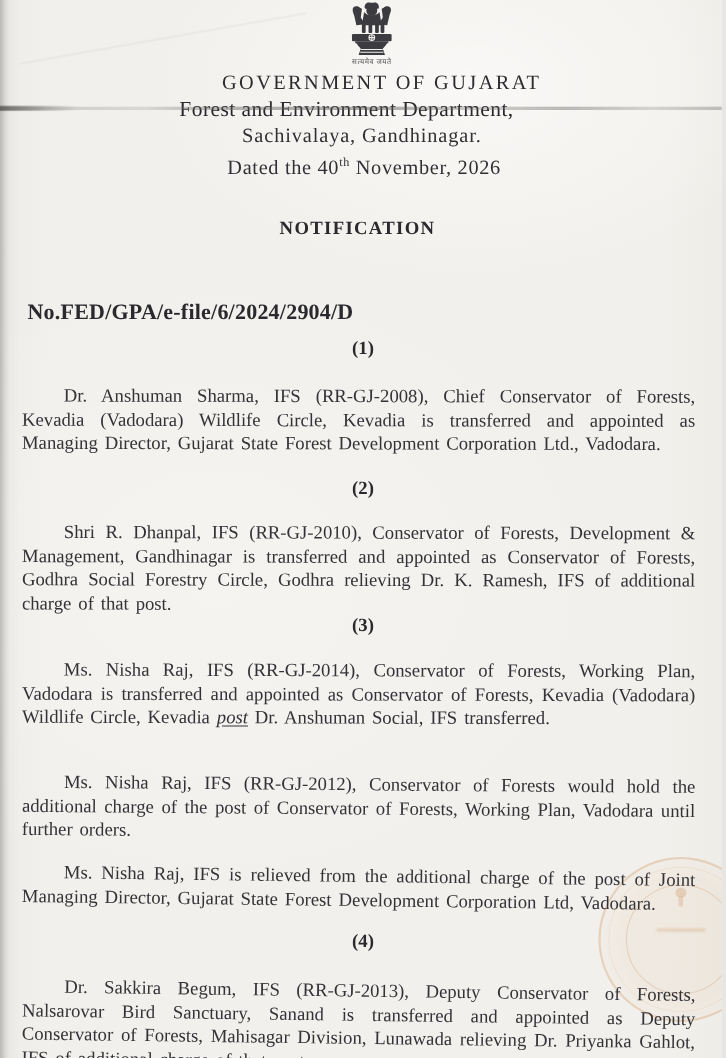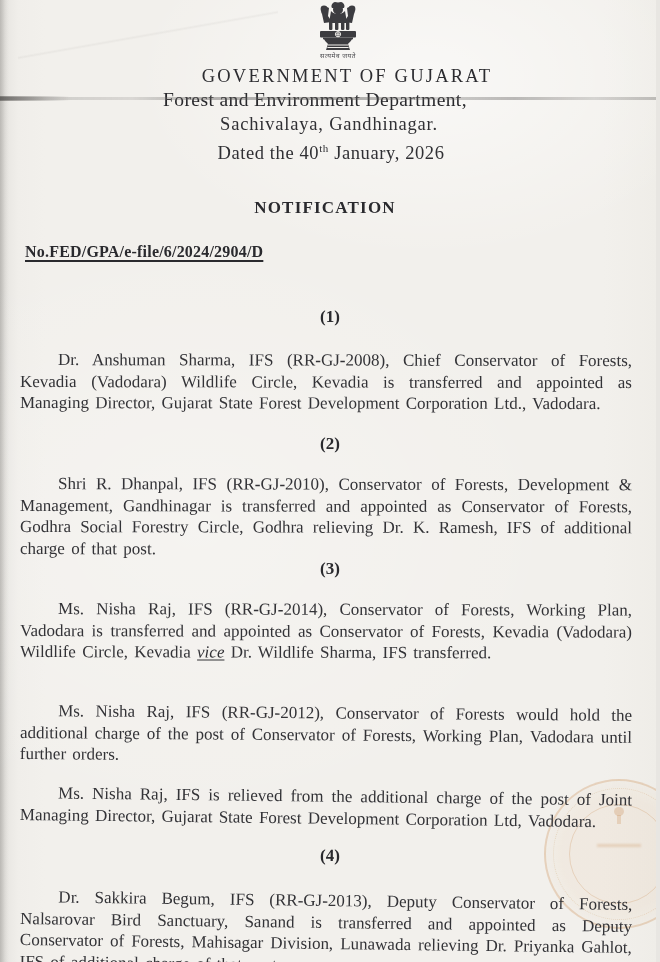--- a/index.html
+++ b/index.html
@@ -41,22 +41,22 @@
     background:linear-gradient(90deg,
       rgba(90,88,86,.50) 0%, rgba(120,118,116,.28) 7%, rgba(130,128,126,.22) 20%,
       rgba(95,93,91,.42) 30%, rgba(90,88,86,.48) 52%, rgba(110,108,106,.30) 66%,
       rgba(95,93,91,.40) 78%, rgba(120,118,116,.25) 90%, rgba(100,98,96,.38) 100%);}
   .scan-streak::after{content:"";position:absolute;left:0;top:0;height:5px;width:70px;
     background:linear-gradient(90deg, rgba(70,68,66,.55), rgba(70,68,66,0));}
 
   
   .title{position:absolute;top:198px;left:0;width:660px;text-align:center;
     font-weight:bold;font-size:17px;letter-spacing:1.2px;color:#2a2a2e;transform:translateX(-5px);}
-  .refno{position:absolute;top:243px;left:25px;font-weight:bold;font-size:16px;
-    letter-spacing:.2px;color:#2a2a2e;text-decoration:underline;
+  .refno{position:absolute;top:273px;left:25px;font-weight:bold;font-size:20px;
+    letter-spacing:.2px;color:#2a2a2e;
     text-underline-offset:3px;text-decoration-thickness:1.5px;}
 
   
   .secnum{position:absolute;left:0;width:660px;text-align:center;font-weight:bold;
     font-size:17px;color:#2a2a2e;z-index:2;}
   .para{position:absolute;left:20px;width:612px;font-size:17px;line-height:21.7px;
     text-align:justify;text-indent:38px;word-spacing:2px;color:#333337;z-index:2;
     transform-origin:0 50%;}
   .vice{font-style:italic;text-decoration:underline;text-underline-offset:2px;}
 
@@ -123,37 +123,37 @@
         </g>
       </svg>
     </span>
     <div class="motto">सत्यमेव जयते</div>
   </div>
 
   <div class="hdr">
     <div class="line gov">GOVERNMENT OF GUJARAT</div>
     <div class="line dept">Forest and Environment Department,</div>
     <div class="line sach">Sachivalaya, Gandhinagar.</div>
-    <div class="line dateline"><span>Dated the 40</span><sup>th</sup><span> January, 2026</span></div>
+    <div class="line dateline"><span>Dated the 40</span><sup>th</sup><span> November, 2026</span></div>
   </div>
 
   <div class="scan-streak"></div>
 
   <div class="title">NOTIFICATION</div>
 
   <div class="refno">No.FED/GPA/e-file/6/2024/2904/D</div>
 
   <div class="secnum" id="n1">(1)</div>
   <p class="para" id="p1">Dr. Anshuman Sharma, IFS (RR-GJ-2008), Chief Conservator of Forests, Kevadia (Vadodara) Wildlife Circle, Kevadia is transferred and appointed as Managing Director, Gujarat State Forest Development Corporation Ltd., Vadodara.</p>
 
   <div class="secnum" id="n2">(2)</div>
   <p class="para" id="p2">Shri R. Dhanpal, IFS (RR-GJ-2010), Conservator of Forests, Development &amp; Management, Gandhinagar is transferred and appointed as Conservator of Forests, Godhra Social Forestry Circle, Godhra relieving Dr. K. Ramesh, IFS of additional charge of that post.</p>
 
   <div class="secnum" id="n3">(3)</div>
-  <p class="para" id="p3a"><span>Ms. Nisha Raj, IFS (RR-GJ-2014), Conservator of Forests, Working Plan, Vadodara is transferred and appointed as Conservator of Forests, Kevadia (Vadodara) Wildlife Circle, Kevadia </span><span class="vice">vice</span><span> Dr. Wildlife Sharma, IFS transferred.</span></p>
+  <p class="para" id="p3a"><span>Ms. Nisha Raj, IFS (RR-GJ-2014), Conservator of Forests, Working Plan, Vadodara is transferred and appointed as Conservator of Forests, Kevadia (Vadodara) Wildlife Circle, Kevadia </span><span class="vice">post</span><span> Dr. Anshuman Social, IFS transferred.</span></p>
   <p class="para" id="p3b">Ms. Nisha Raj, IFS (RR-GJ-2012), Conservator of Forests would hold the additional charge of the post of Conservator of Forests, Working Plan, Vadodara until further orders.</p>
   <p class="para" id="p3c">Ms. Nisha Raj, IFS is relieved from the additional charge of the post of Joint Managing Director, Gujarat State Forest Development Corporation Ltd, Vadodara.</p>
 
   <div class="secnum" id="n4">(4)</div>
   <p class="para" id="p4">Dr. Sakkira Begum, IFS (RR-GJ-2013), Deputy Conservator of Forests, Nalsarovar Bird Sanctuary, Sanand is transferred and appointed as Deputy Conservator of Forests, Mahisagar Division, Lunawada relieving Dr. Priyanka Gahlot, IFS of additional charge of that post.</p>
 
   <div class="stamp">
     <div class="ring-dotted"></div>
     <div class="ring-inner"></div>
     <div class="glyph"></div>

